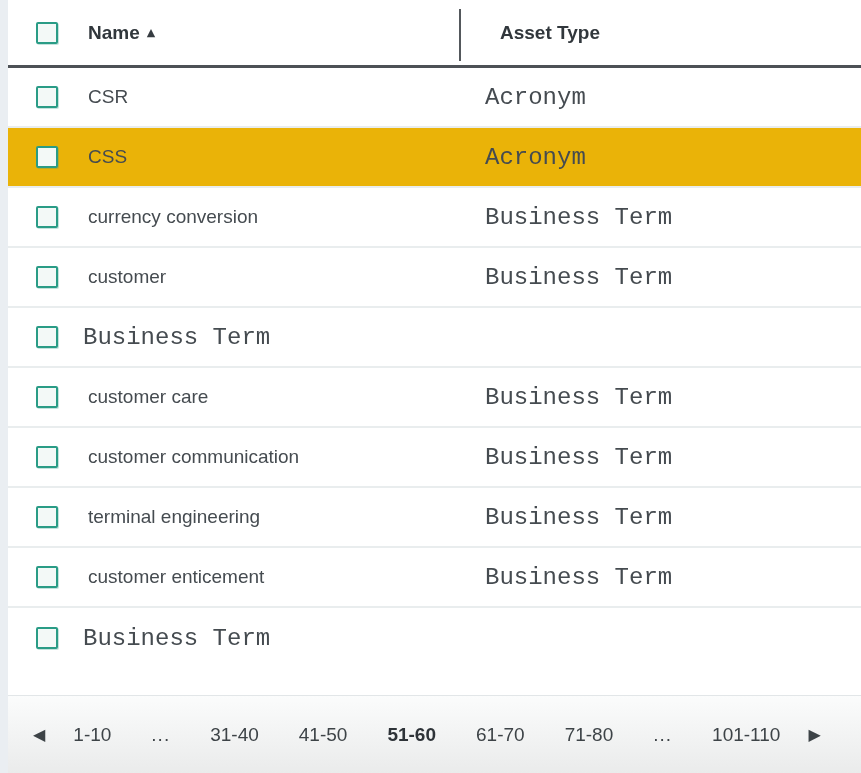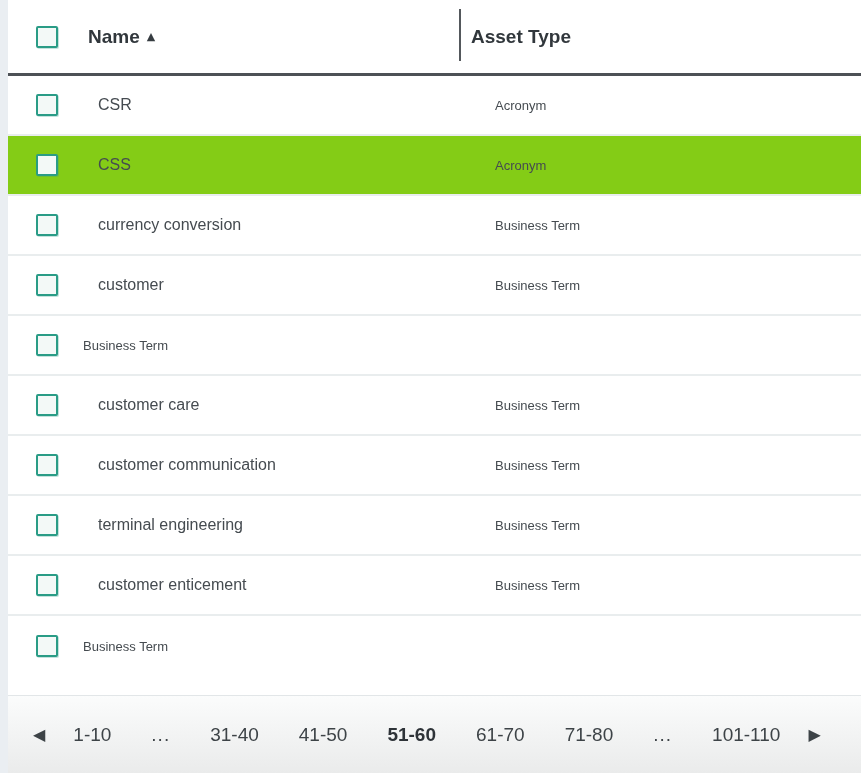--- a/index.html
+++ b/index.html
@@ -17,21 +17,21 @@
   .left-strip {
     position: absolute; left: 0; top: 0;
     width: 8px; height: 773px;
     background: #eaeef2;
     z-index: 10;
   }
 
   
   .thead {
     position: relative;
-    height: 76px;
+    height: 68px;
     display: flex;
     align-items: center;
     border-bottom: 3px solid #4d5156;
   }
   .th-name-cell {
     margin-left: 30px;
     width: 372px;
     display: flex;
     align-items: center;
     font-size: 19px;
@@ -45,60 +45,61 @@
     color: #363c41;
     line-height: 1;
   }
   .col-divider {
     position: absolute;
     left: 459px; top: 9px;
     width: 2px; height: 52px;
     background: #54585c;
   }
   .th-type-cell {
-    padding-left: 11px;
+    padding-left: 40px;
     font-size: 19px;
     font-weight: bold;
     color: #31373c;
   }
 
   
   .row {
     height: 60px;
     display: flex;
     align-items: center;
     border-bottom: 2px solid #e9edee;
     background: #ffffff;
   }
   .row:last-child { border-bottom: none; }
-  .row.selected { background: #84cc16; }
+  .row.selected { background: #eab308; }
 
   .checkbox {
     flex: none;
     width: 22px; height: 22px;
     margin-left: 36px;
     border: 2px solid #2a9c86;
     border-radius: 2px;
     background: #f3f9f7;
     box-shadow: 1px 1px 0 rgba(42,156,134,0.28);
     cursor: pointer;
   }
   .name-cell {
-    margin-left: 40px;
+    margin-left: 30px;
     width: 372px;
-    font-size: 16px;
+    font-size: 19px;
     color: #454b50;
     white-space: nowrap;
     overflow: hidden;
   }
   .type-cell {
     padding-left: 25px;
-    font-size: 13px;
+    font-size: 24px;
     color: #454b50;
     white-space: nowrap;
+    font-family: Liberation Mono, monospace;
   }
 
   
   .pagination-bar {
     position: absolute;
     left: 0; bottom: 0;
     width: 861px; height: 78px;
     border-top: 1px solid #e2e6e8;
     background: linear-gradient(#fbfcfc, #eaebeb);
     display: flex;

